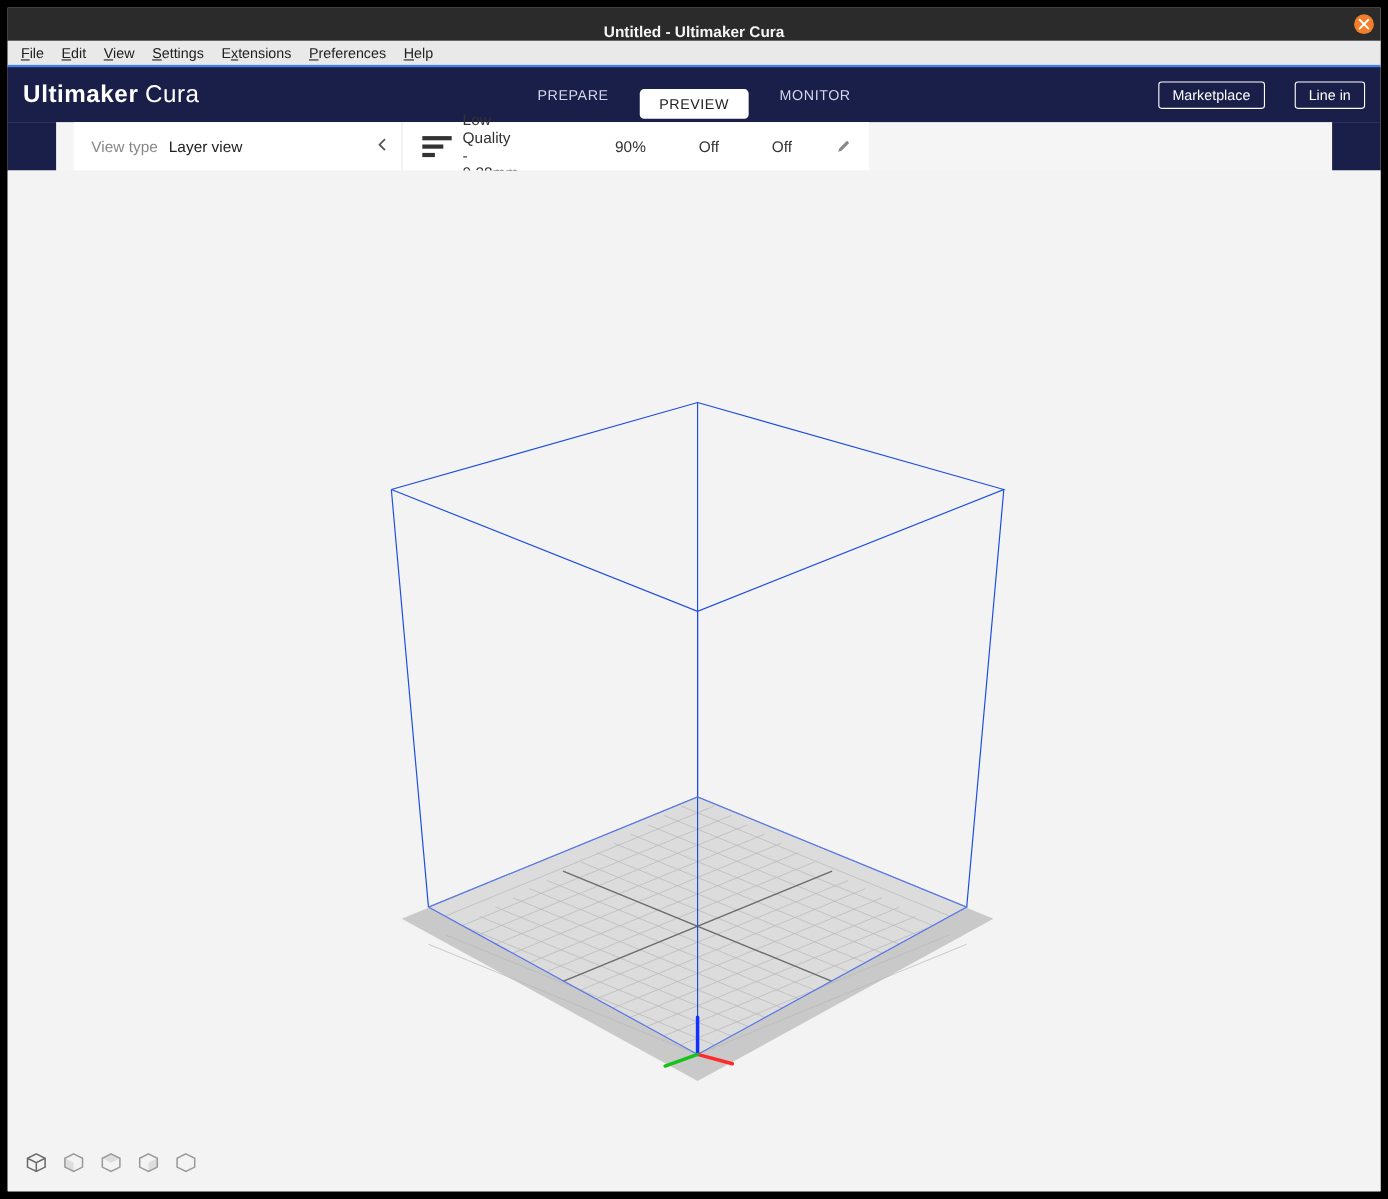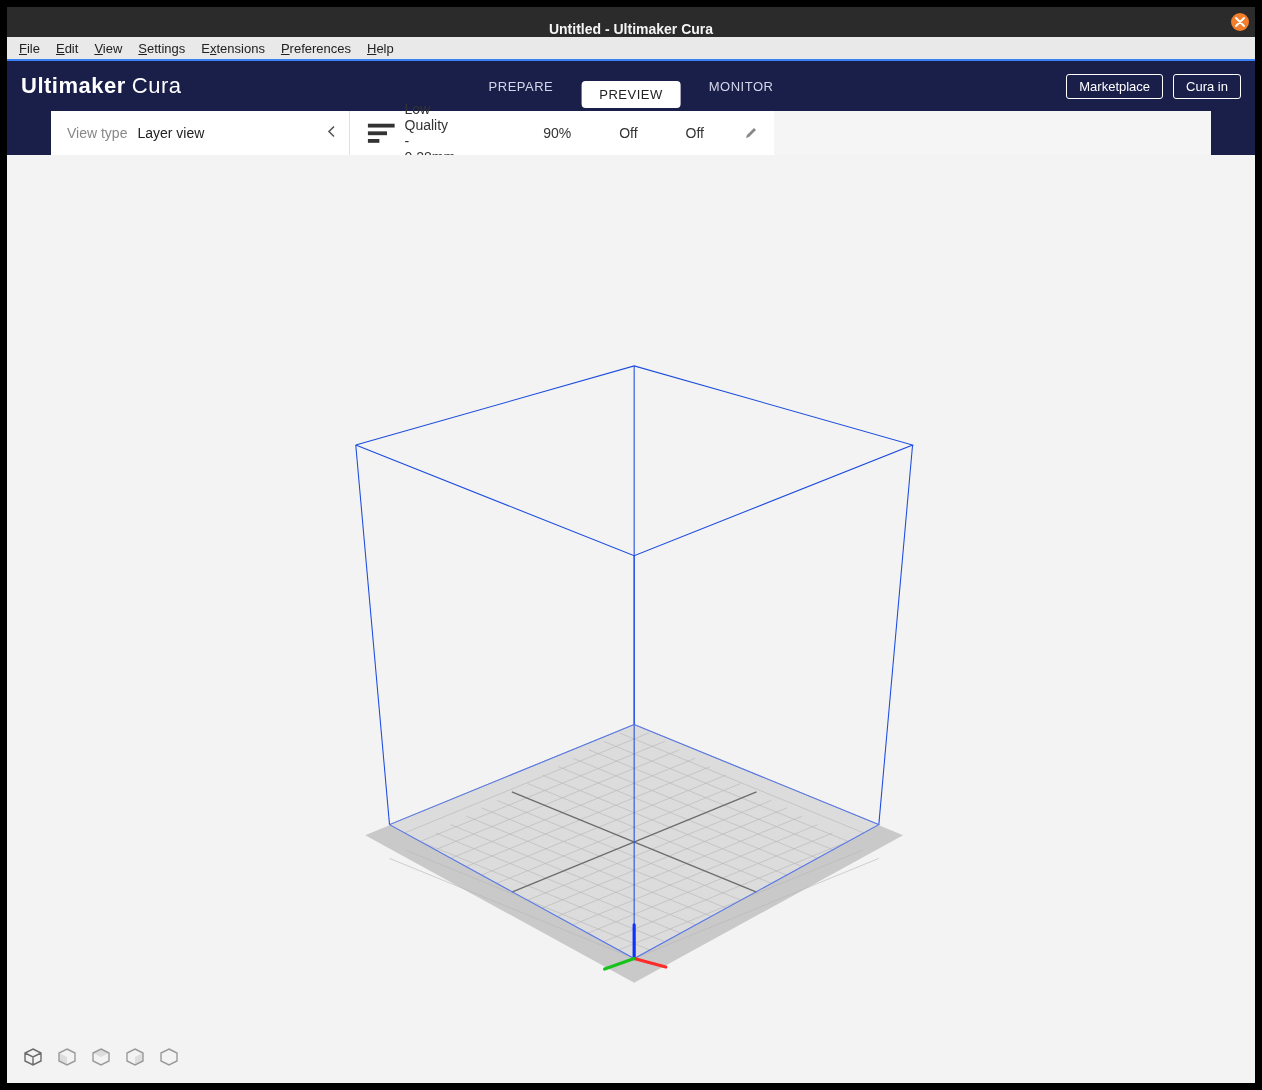--- a/index.html
+++ b/index.html
@@ -59,21 +59,21 @@
   .brandbar .left{display:flex;align-items:center;}
   .logo-text{font-size:22px;letter-spacing:.5px;}
   .logo-text .bold{font-weight:800;}
   .logo-text .thin{font-weight:300;margin-left:6px;}
   .stage-tabs{display:flex;align-items:center;gap:28px;
     position:absolute;left:50%;transform:translateX(-50%);}
   .stage-tab{color:#d3d5ea;font-size:13px;letter-spacing:.5px;cursor:pointer;}
   .stage-tab.active{
     background:#fff;color:#222;border-radius:4px;padding:6px 18px;margin-top:16px;
   }
-  .brand-actions{display:flex;gap:10px;}
+  .brand-actions{display:flex;gap:27px;}
   .btn-outline{
     border:1px solid #fff;border-radius:3px;color:#fff;
     padding:4px 12px;font-size:13px;cursor:pointer;background:transparent;
   }
   
   .settings-strip{
     position:relative;height:44px;display:flex;align-items:stretch;
     padding:0 44px;
   }
   .settings-strip::before{ 
@@ -84,21 +84,21 @@
   .sidefill.left{left:0;}
   .sidefill.right{right:0;}
   .panel{
     background:#fff;display:flex;align-items:center;
     border-right:1px solid var(--panel-border);
     padding:0 16px;position:relative;
   }
   .panel.last{border-right:none;}
   .panel .lbl{color:var(--muted);margin-right:10px;}
   .panel .val{color:var(--txt);}
-  .panel-a{width:299px;}
+  .panel-a{width:299px;margin-left:16px;}
   .panel-b{flex:1;}
   .panel-c{width:424px;gap:40px;}
   .chev{position:absolute;right:12px;top:50%;transform:translateY(-50%);
     color:#666;cursor:pointer;}
   .pencil{color:#888;cursor:pointer;}
   .panel-c .group{display:flex;align-items:center;gap:8px;color:#333;}
   .panel-c .spacer{flex:1;}
   
   .viewport{flex:1;position:relative;background:#f3f3f3;overflow:hidden;}
   .viewport svg.scene{width:100%;height:100%;}
@@ -140,21 +140,21 @@
           <span class="bold">Ultimaker</span><span class="thin">Cura</span>
         </div>
       </div>
       <div class="stage-tabs">
         <div class="stage-tab">PREPARE</div>
         <div class="stage-tab active">PREVIEW</div>
         <div class="stage-tab">MONITOR</div>
       </div>
       <div class="brand-actions">
         <div class="btn-outline">Marketplace</div>
-        <div class="btn-outline">Cura in</div>
+        <div class="btn-outline">Line in</div>
       </div>
     </div>
 
     <div class="settings-strip">
       <div class="sidefill left"></div>
       <div class="sidefill right"></div>
 
       <div class="panel panel-a">
         <span class="lbl">View type</span>
         <span class="val">Layer view</span>

